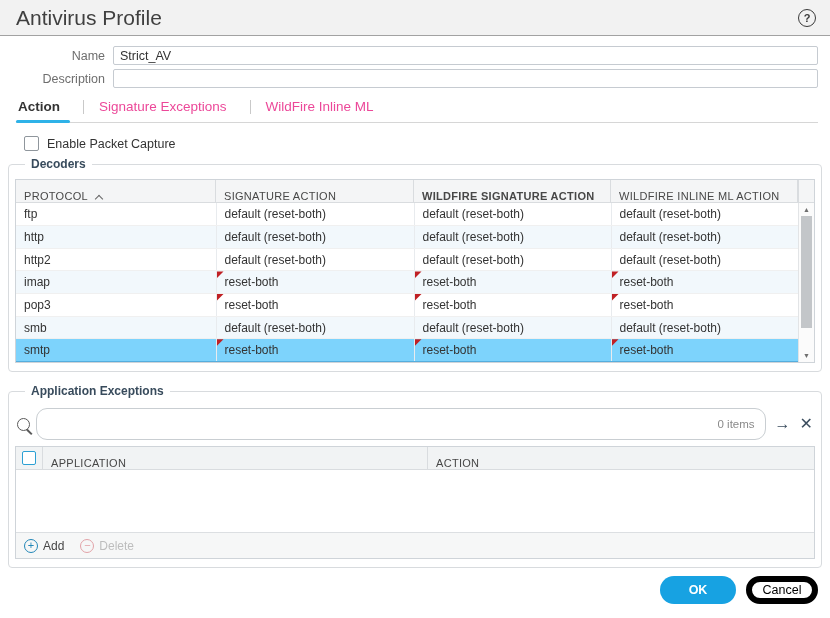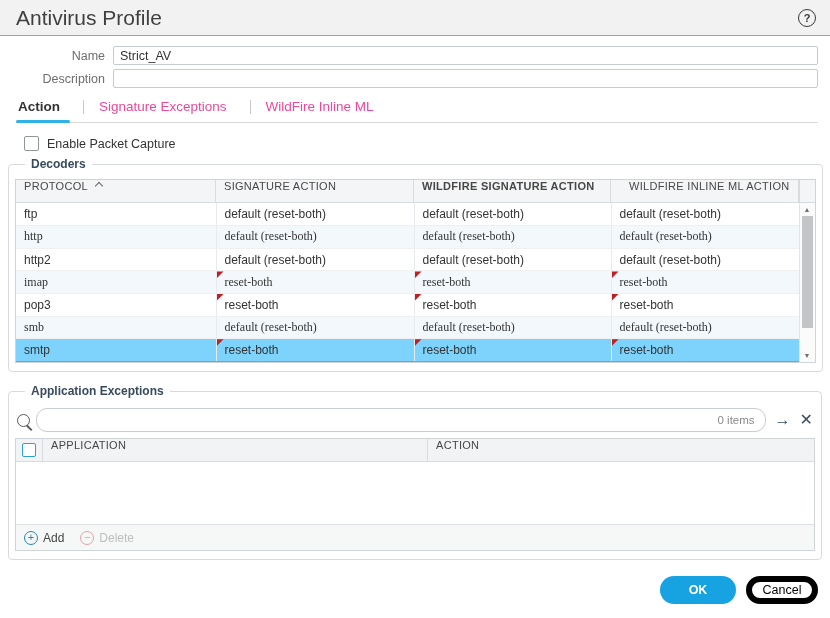--- a/index.html
+++ b/index.html
@@ -87,32 +87,32 @@
   }
   fieldset legend {
     margin-left: 10px; padding: 0 6px;
     font-size: 12px; font-weight: 700; color: #384b5c;
   }
 
   
   .tbl-outer { border: 1px solid #cfd4d9; margin-top: 2px; }
   .thead { display: flex; height: 23px; background: #f4f5f6; border-bottom: 1px solid #d9dcdf; }
   .th {
-    display: flex; align-items: flex-start;
+    display: flex; align-items: flex-end;
     padding: 0 8px;
     font-size: 11px; color: #474747; letter-spacing: .3px;
     border-right: 1px solid #d9dcdf;
     cursor: pointer;
     overflow: hidden; white-space: nowrap;
   }
   .th:last-child { border-right: none; }
   .th.c1 { width: 200px; }
   .th.c2 { width: 198px; }
   .th.c3 { width: 197px; font-weight: bold; }
-  .th.c4 { flex: 1; margin-left: 10px; }
+  .th.c4 { flex: 1; }
   .th.corner { width: 16px; padding: 0; border-right: none; cursor: default; }
   .sort-chevron {
     width: 6px; height: 6px; margin-left: 8px; margin-top: 3px;
     border-top: 1.5px solid #666; border-right: 1.5px solid #666;
     transform: rotate(-45deg);
   }
   .tbody-area { display: flex; height: 159px; overflow: hidden; background: #fff; }
   table.grid { border-collapse: collapse; table-layout: fixed; width: calc(100% - 16px); }
   table.grid col.c1 { width: 200px; }
   table.grid col.c2 { width: 198px; }
@@ -120,21 +120,21 @@
   table.grid td {
     position: relative;
     height: 22px; padding: 0 8px;
     font-size: 12px; color: #333;
     border-bottom: 1px solid #f0f0f0;
     border-right: 1px solid #e8ebee;
     white-space: nowrap; overflow: hidden;
     cursor: pointer;
   }
   table.grid td:last-child { border-right: none; }
-  tr.alt td { background: #f2f8fc; font-family: Liberation Serif, serif; }
+  tr.alt td { background: #f2f8fc; }
   tr.selected td {
     background: #7dd3fc;
     border-top: 1px solid #55aede;
     border-bottom: 1px solid #55aede;
   }
   .mod {
     position: absolute; top: 0; left: 0;
     width: 7px; height: 7px;
     background: #c02024;
     clip-path: polygon(0 0, 100% 0, 0 100%);
@@ -159,21 +159,21 @@
 
   
   .search-row { display: flex; align-items: center; margin: 4px 2px 6px 2px; }
   .search-icon { width: 13px; height: 13px; border: 1.5px solid #5a5a5a; border-radius: 50%; position: relative; margin-right: 2px; flex: none; }
   .search-icon::after {
     content: ''; position: absolute; width: 7px; height: 1.5px;
     background: #5a5a5a; transform: rotate(45deg);
     top: 12px; left: 8px;
   }
   .search-pill {
-    flex: 1; height: 24px;
+    flex: 1; height: 32px;
     border: 1px solid #c9ced2; border-radius: 11px;
     display: flex; align-items: center;
     padding: 0 10px; margin-left: 4px;
     background: #fff;
   }
   .search-pill input {
     flex: 1; border: none; outline: none; background: transparent;
     font-family: "Liberation Sans", sans-serif; font-size: 12px; color: #333;
   }
   .items-count { font-size: 11.5px; color: #8a8a8a; white-space: nowrap; }

